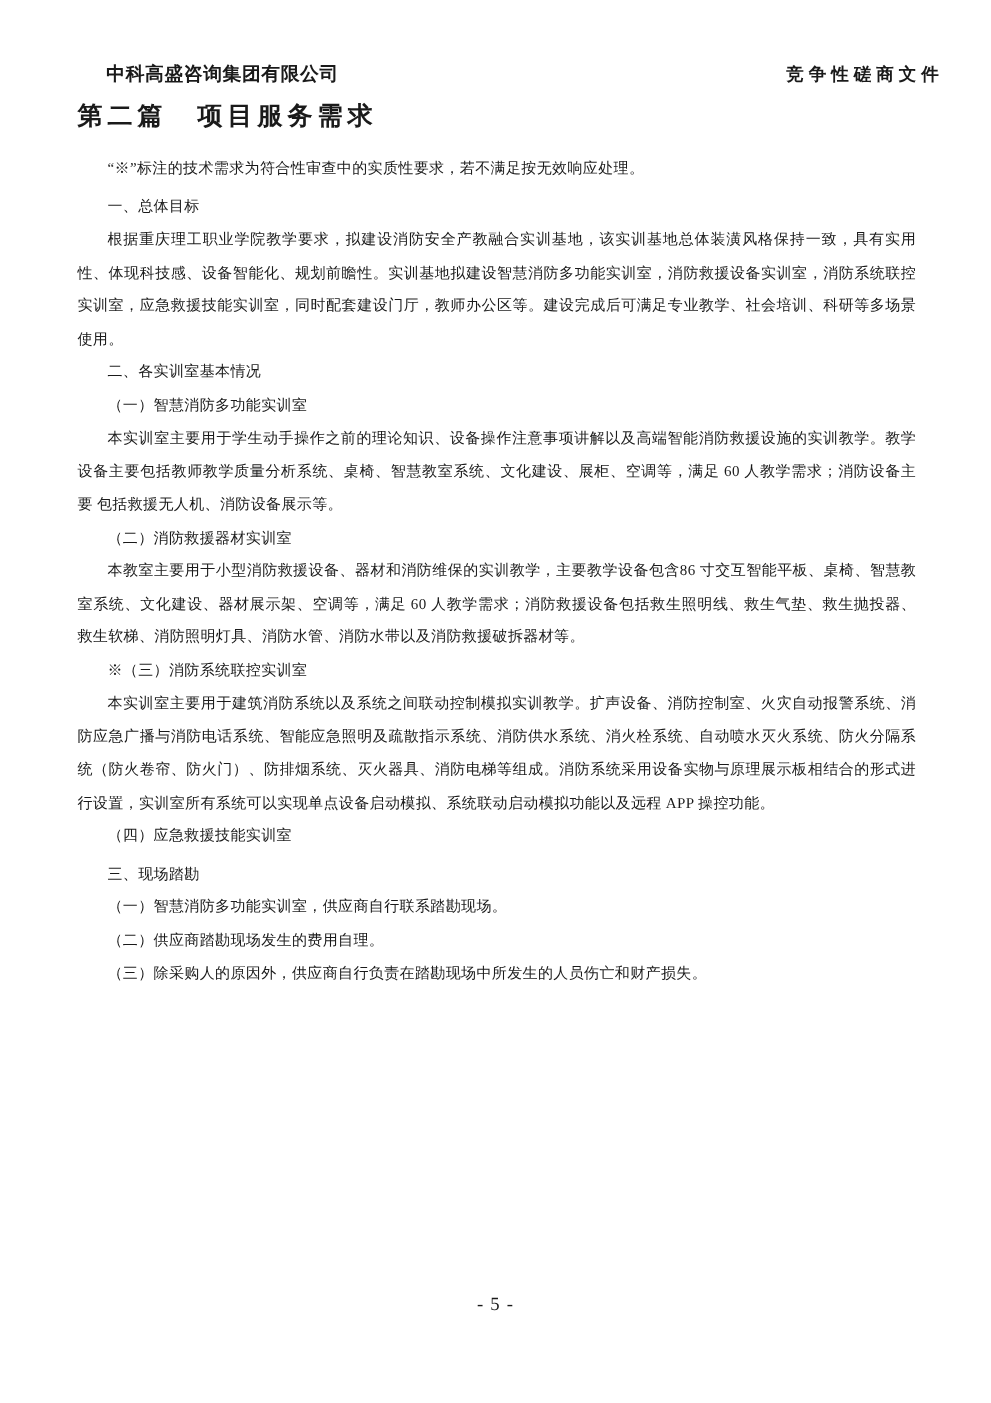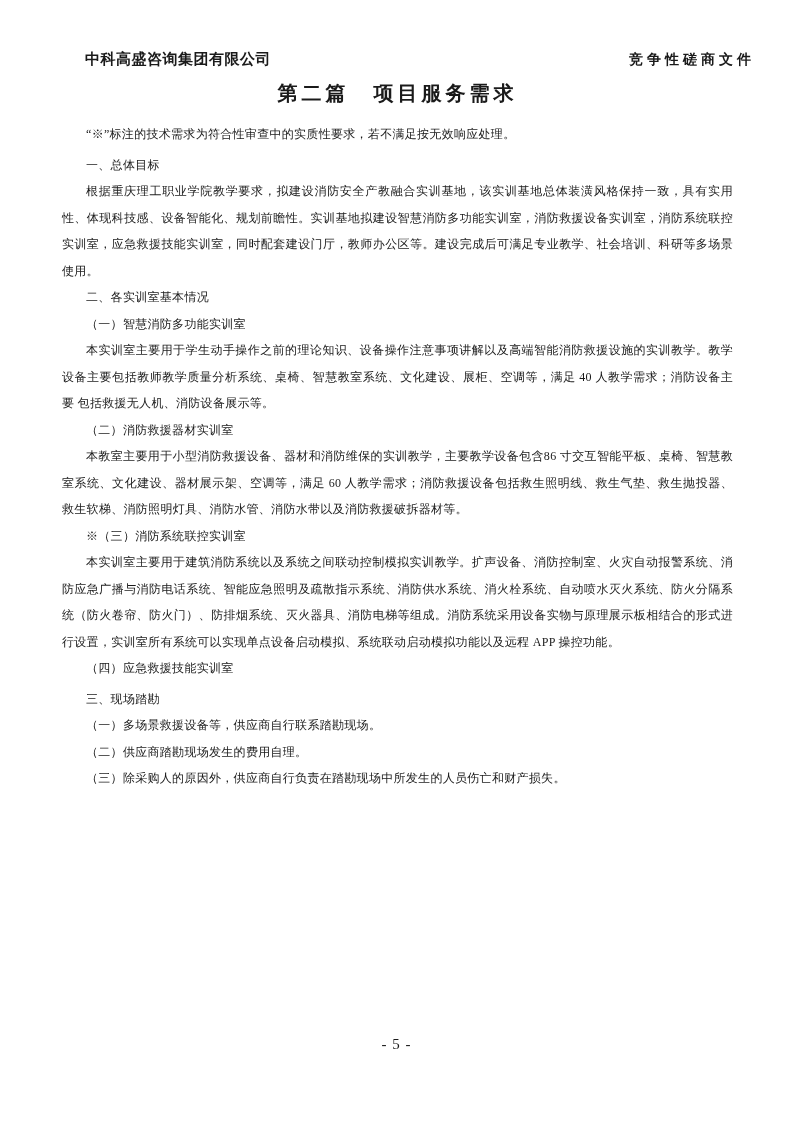--- a/index.html
+++ b/index.html
@@ -34,21 +34,21 @@
   }
   .header-left {
     font-size: 15px;
     letter-spacing: 0.5px;
   }
   .header-right {
     font-size: 14px;
     letter-spacing: 4px;
   }
   .doc-title {
-    text-align: center;
+    text-align: left;
     font-size: 20px;
     font-weight: bold;
     letter-spacing: 4px;
     margin-top: 9px;
     line-height: 30px;
   }
   .content {
     margin-top: 13px;
   }
   .para {
@@ -81,27 +81,27 @@
   </div>
 
   <div class="doc-title">第二篇　项目服务需求</div>
 
   <div class="content">
     <p class="para">“※”标注的技术需求为符合性审查中的实质性要求，若不满足按无效响应处理。</p>
     <p class="para mt-sm">一、总体目标</p>
     <p class="para">根据重庆理工职业学院教学要求，拟建设消防安全产教融合实训基地，该实训基地总体装潢风格保持一致，具有实用性、体现科技感、设备智能化、规划前瞻性。实训基地拟建设智慧消防多功能实训室，消防救援设备实训室，消防系统联控实训室，应急救援技能实训室，同时配套建设门厅，教师办公区等。建设完成后可满足专业教学、社会培训、科研等多场景使用。</p>
     <p class="para">二、各实训室基本情况</p>
     <p class="para">（一）智慧消防多功能实训室</p>
-    <p class="para">本实训室主要用于学生动手操作之前的理论知识、设备操作注意事项讲解以及高端智能消防救援设施的实训教学。教学设备主要包括教师教学质量分析系统、桌椅、智慧教室系统、文化建设、展柜、空调等，满足 40 人教学需求；消防设备主要 包括救援无人机、消防设备展示等。</p>
+    <p class="para">本实训室主要用于学生动手操作之前的理论知识、设备操作注意事项讲解以及高端智能消防救援设施的实训教学。教学设备主要包括教师教学质量分析系统、桌椅、智慧教室系统、文化建设、展柜、空调等，满足 60 人教学需求；消防设备主要 包括救援无人机、消防设备展示等。</p>
     <p class="para">（二）消防救援器材实训室</p>
     <p class="para">本教室主要用于小型消防救援设备、器材和消防维保的实训教学，主要教学设备包含86 寸交互智能平板、桌椅、智慧教室系统、文化建设、器材展示架、空调等，满足 60 人教学需求；消防救援设备包括救生照明线、救生气垫、救生抛投器、救生软梯、消防照明灯具、消防水管、消防水带以及消防救援破拆器材等。</p>
     <p class="para">※（三）消防系统联控实训室</p>
     <p class="para">本实训室主要用于建筑消防系统以及系统之间联动控制模拟实训教学。扩声设备、消防控制室、火灾自动报警系统、消防应急广播与消防电话系统、智能应急照明及疏散指示系统、消防供水系统、消火栓系统、自动喷水灭火系统、防火分隔系统（防火卷帘、防火门）、防排烟系统、灭火器具、消防电梯等组成。消防系统采用设备实物与原理展示板相结合的形式进行设置，实训室所有系统可以实现单点设备启动模拟、系统联动启动模拟功能以及远程 APP 操控功能。</p>
     <p class="para">（四）应急救援技能实训室</p>
     <p class="para mt-sm">三、现场踏勘</p>
-    <p class="para">（一）多场景救援设备等，供应商自行联系踏勘现场。</p>
+    <p class="para">（一）智慧消防多功能实训室，供应商自行联系踏勘现场。</p>
     <p class="para">（二）供应商踏勘现场发生的费用自理。</p>
     <p class="para">（三）除采购人的原因外，供应商自行负责在踏勘现场中所发生的人员伤亡和财产损失。</p>
   </div>
 
   <div class="page-number">- 5 -</div>
 
 </div>
 
 </body></html>

